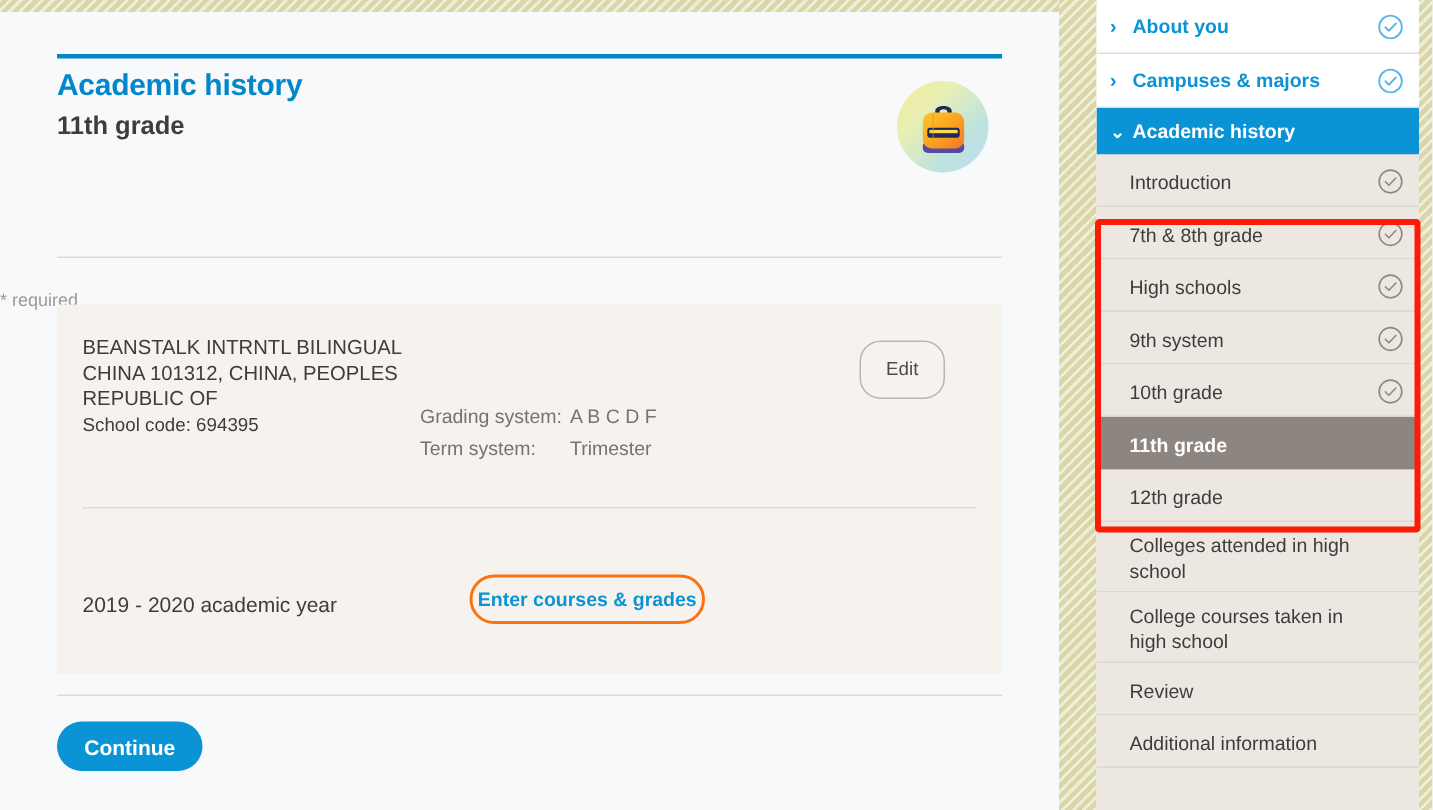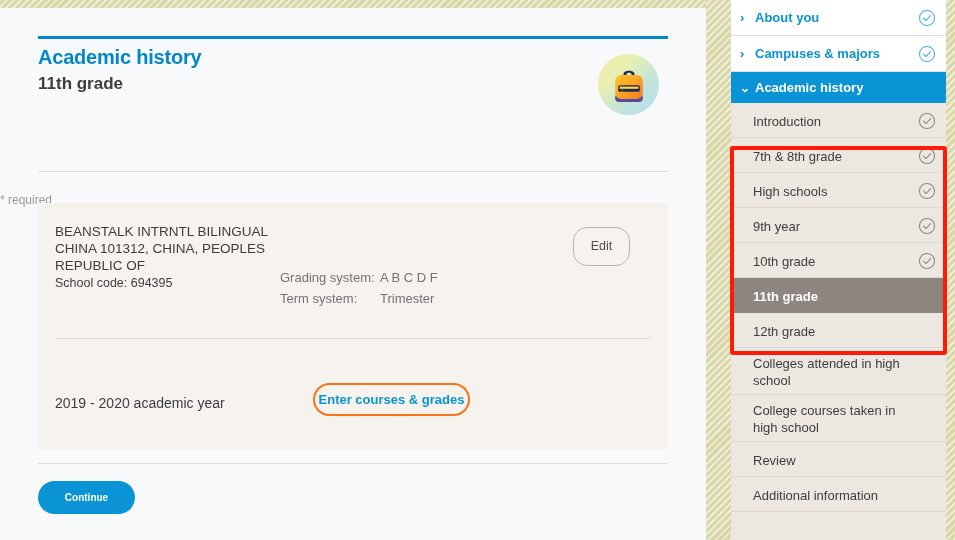--- a/index.html
+++ b/index.html
@@ -171,21 +171,21 @@
   }
 
   #continue-button {
     position: absolute;
     left: 38px; top: 473px;
     width: 97px; height: 33px;
     border: none;
     border-radius: 18px;
     background: #0a93d5;
     color: #ffffff;
-    font-size: 10px;
+    font-size: 14px;
     font-weight: bold;
     font-family: "Liberation Sans", sans-serif;
     cursor: pointer;
     padding: 0;
   }
 
   
   #sidebar {
     position: absolute;
     left: 731px; top: 0;
@@ -391,21 +391,21 @@
 
     <div class="sub-item">
       <span class="lbl">High schools</span>
       <svg class="check" viewBox="0 0 20 20">
         <circle cx="10" cy="10" r="8.4" fill="none" stroke="#8f8882" stroke-width="1.2"></circle>
         <path d="M6.2 10.2 L8.8 12.8 L14 7.4" fill="none" stroke="#8f8882" stroke-width="1.2" stroke-linecap="round" stroke-linejoin="round"></path>
       </svg>
     </div>
 
     <div class="sub-item">
-      <span class="lbl">9th year</span>
+      <span class="lbl">9th system</span>
       <svg class="check" viewBox="0 0 20 20">
         <circle cx="10" cy="10" r="8.4" fill="none" stroke="#8f8882" stroke-width="1.2"></circle>
         <path d="M6.2 10.2 L8.8 12.8 L14 7.4" fill="none" stroke="#8f8882" stroke-width="1.2" stroke-linecap="round" stroke-linejoin="round"></path>
       </svg>
     </div>
 
     <div class="sub-item">
       <span class="lbl">10th grade</span>
       <svg class="check" viewBox="0 0 20 20">
         <circle cx="10" cy="10" r="8.4" fill="none" stroke="#8f8882" stroke-width="1.2"></circle>

